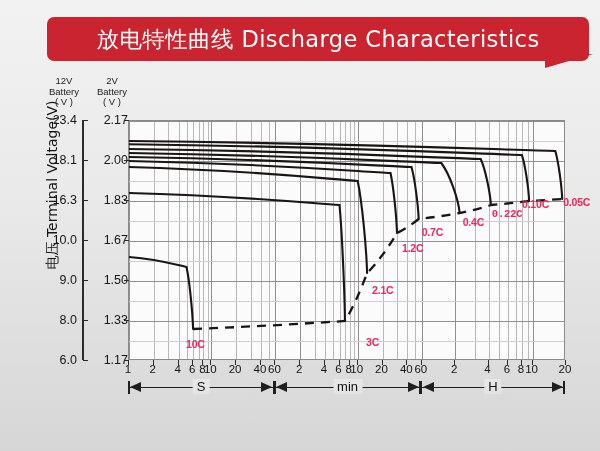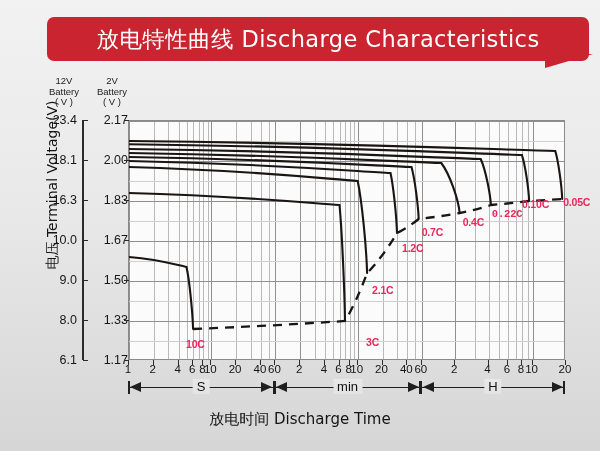--- a/index.html
+++ b/index.html
@@ -265,21 +265,21 @@
         <div class="ytickmark" style="top: 174px;"></div>
         <div class="ytickmark2" style="top: 174px;"></div>
         <div class="ytick c1" style="top: 214px;">9.0</div>
         <div class="ytick c2" style="top: 214px;">1.50</div>
         <div class="ytickmark" style="top: 214px;"></div>
         <div class="ytickmark2" style="top: 214px;"></div>
         <div class="ytick c1" style="top: 254px;">8.0</div>
         <div class="ytick c2" style="top: 254px;">1.33</div>
         <div class="ytickmark" style="top: 254px;"></div>
         <div class="ytickmark2" style="top: 254px;"></div>
-        <div class="ytick c1" style="top: 294px;">6.1</div>
+        <div class="ytick c1" style="top: 294px;">6.0</div>
         <div class="ytick c2" style="top: 294px;">1.17</div>
         <div class="ytickmark" style="top: 294px;"></div>
         <div class="ytickmark2" style="top: 294px;"></div>
       </div>
     <div id="xticklayer">
         <div class="xtick" style="left: 128px;">1</div>
         <div class="xtickmark" style="left: 128px;"></div>
         <div class="xtick" style="left: 152.8px;">2</div>
         <div class="xtickmark" style="left: 152.8px;"></div>
         <div class="xtick" style="left: 177.6px;">4</div>
@@ -350,15 +350,14 @@
         <div class="rate" style="left: 366px; top: 258px; margin-top: 12px;">3C</div>
         <div class="rate" style="left: 372.106px; top: 218px;">2.1C</div>
         <div class="rate" style="left: 402.006px; top: 176px;">1.2C</div>
         <div class="rate" style="left: 421.679px; top: 160px;">0.7C</div>
         <div class="rate" style="left: 462.745px; top: 150px;">0.4C</div>
         <div class="rate" style="left: 491.873px; top: 142px; font-family: Liberation Mono, monospace;">0.22C</div>
         <div class="rate" style="left: 522px; top: 132px;">0.10C</div>
         <div class="rate" style="left: 563.247px; top: 130px;">0.05C</div>
       </div>
 
-    <div class="xtitle">放电时间 Discharge Time</div>
   </div>
 </div>
 
 </body></html>

